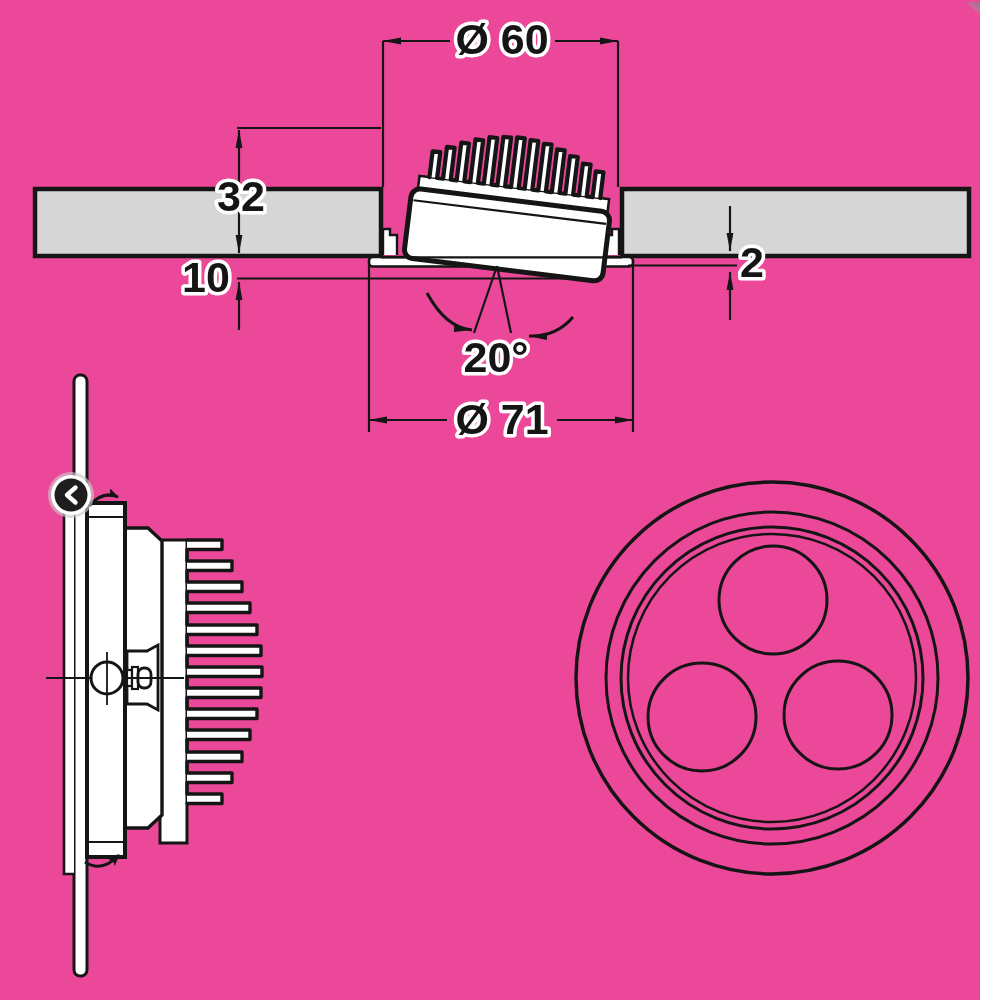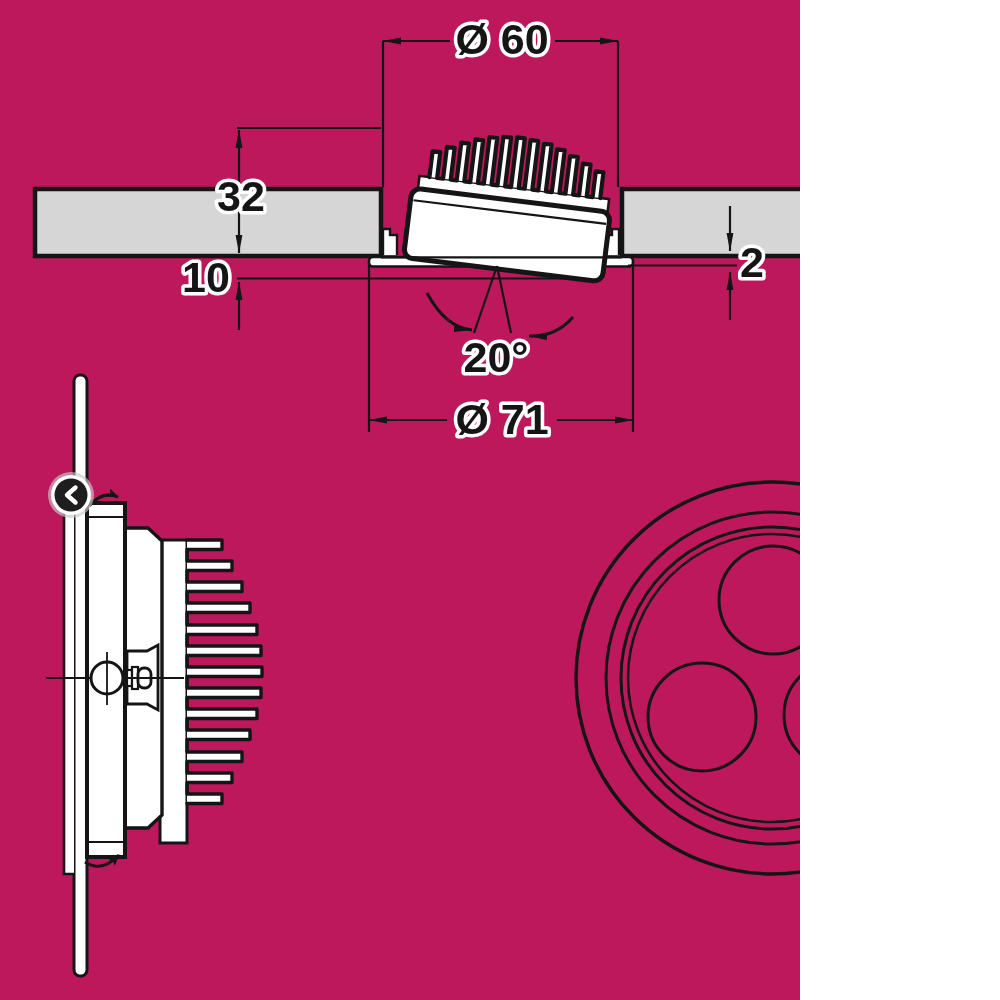--- a/index.html
+++ b/index.html
@@ -1,16 +1,16 @@
 <!DOCTYPE html>
 <html><head>
 <meta charset="utf-8">
 <style>
   html,body{margin:0;padding:0;background:#ffffff;}
-  .stage{position:relative;width:800px;height:1000px;background:#be185d;overflow:hidden;
+  .stage{position:relative;width:980px;height:1000px;background:#ec4899;overflow:hidden;
          font-family:"Liberation Sans", sans-serif;}
   svg{position:absolute;left:0;top:0;}
   .dim-text{font-family:"Liberation Sans", sans-serif;font-weight:bold;font-size:43px;
             fill:#151515;paint-order:stroke;stroke:#ffffff;stroke-width:7px;
             stroke-linejoin:round;}
   .oln{stroke:#151515;fill:none;}
   .thn{stroke:#151515;stroke-width:2.2;fill:none;}
 </style>
 </head>
 <body>

